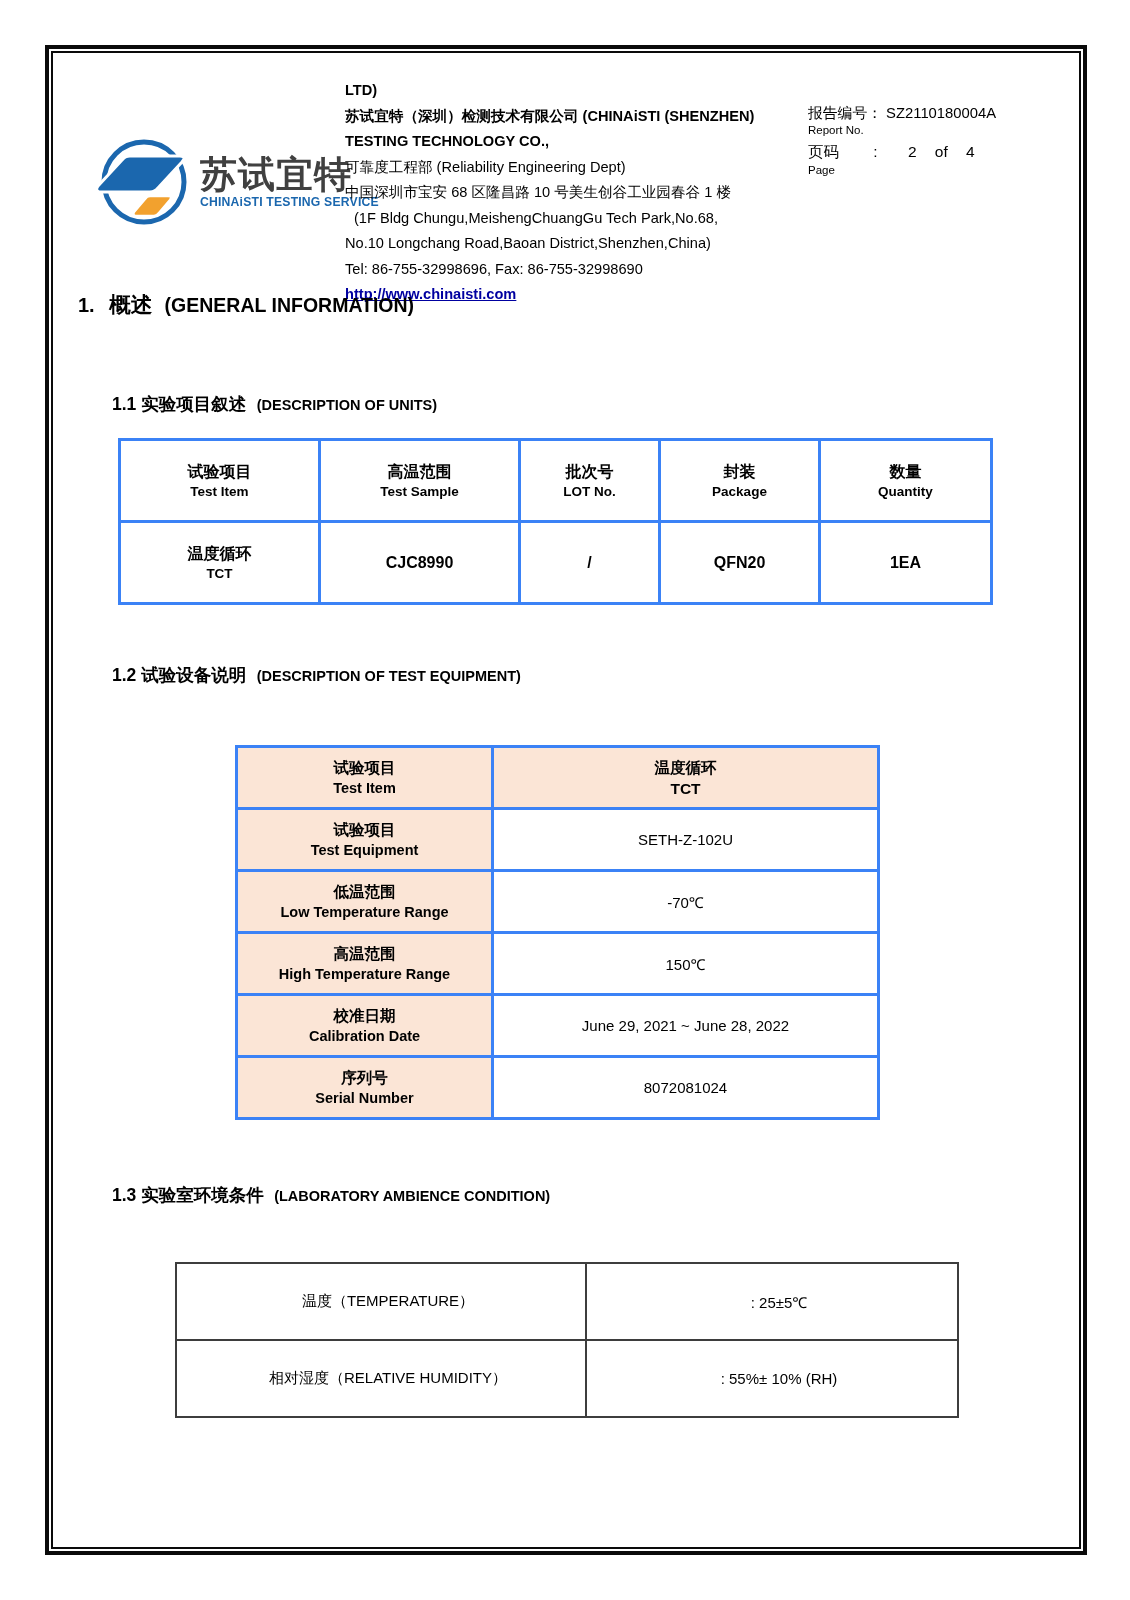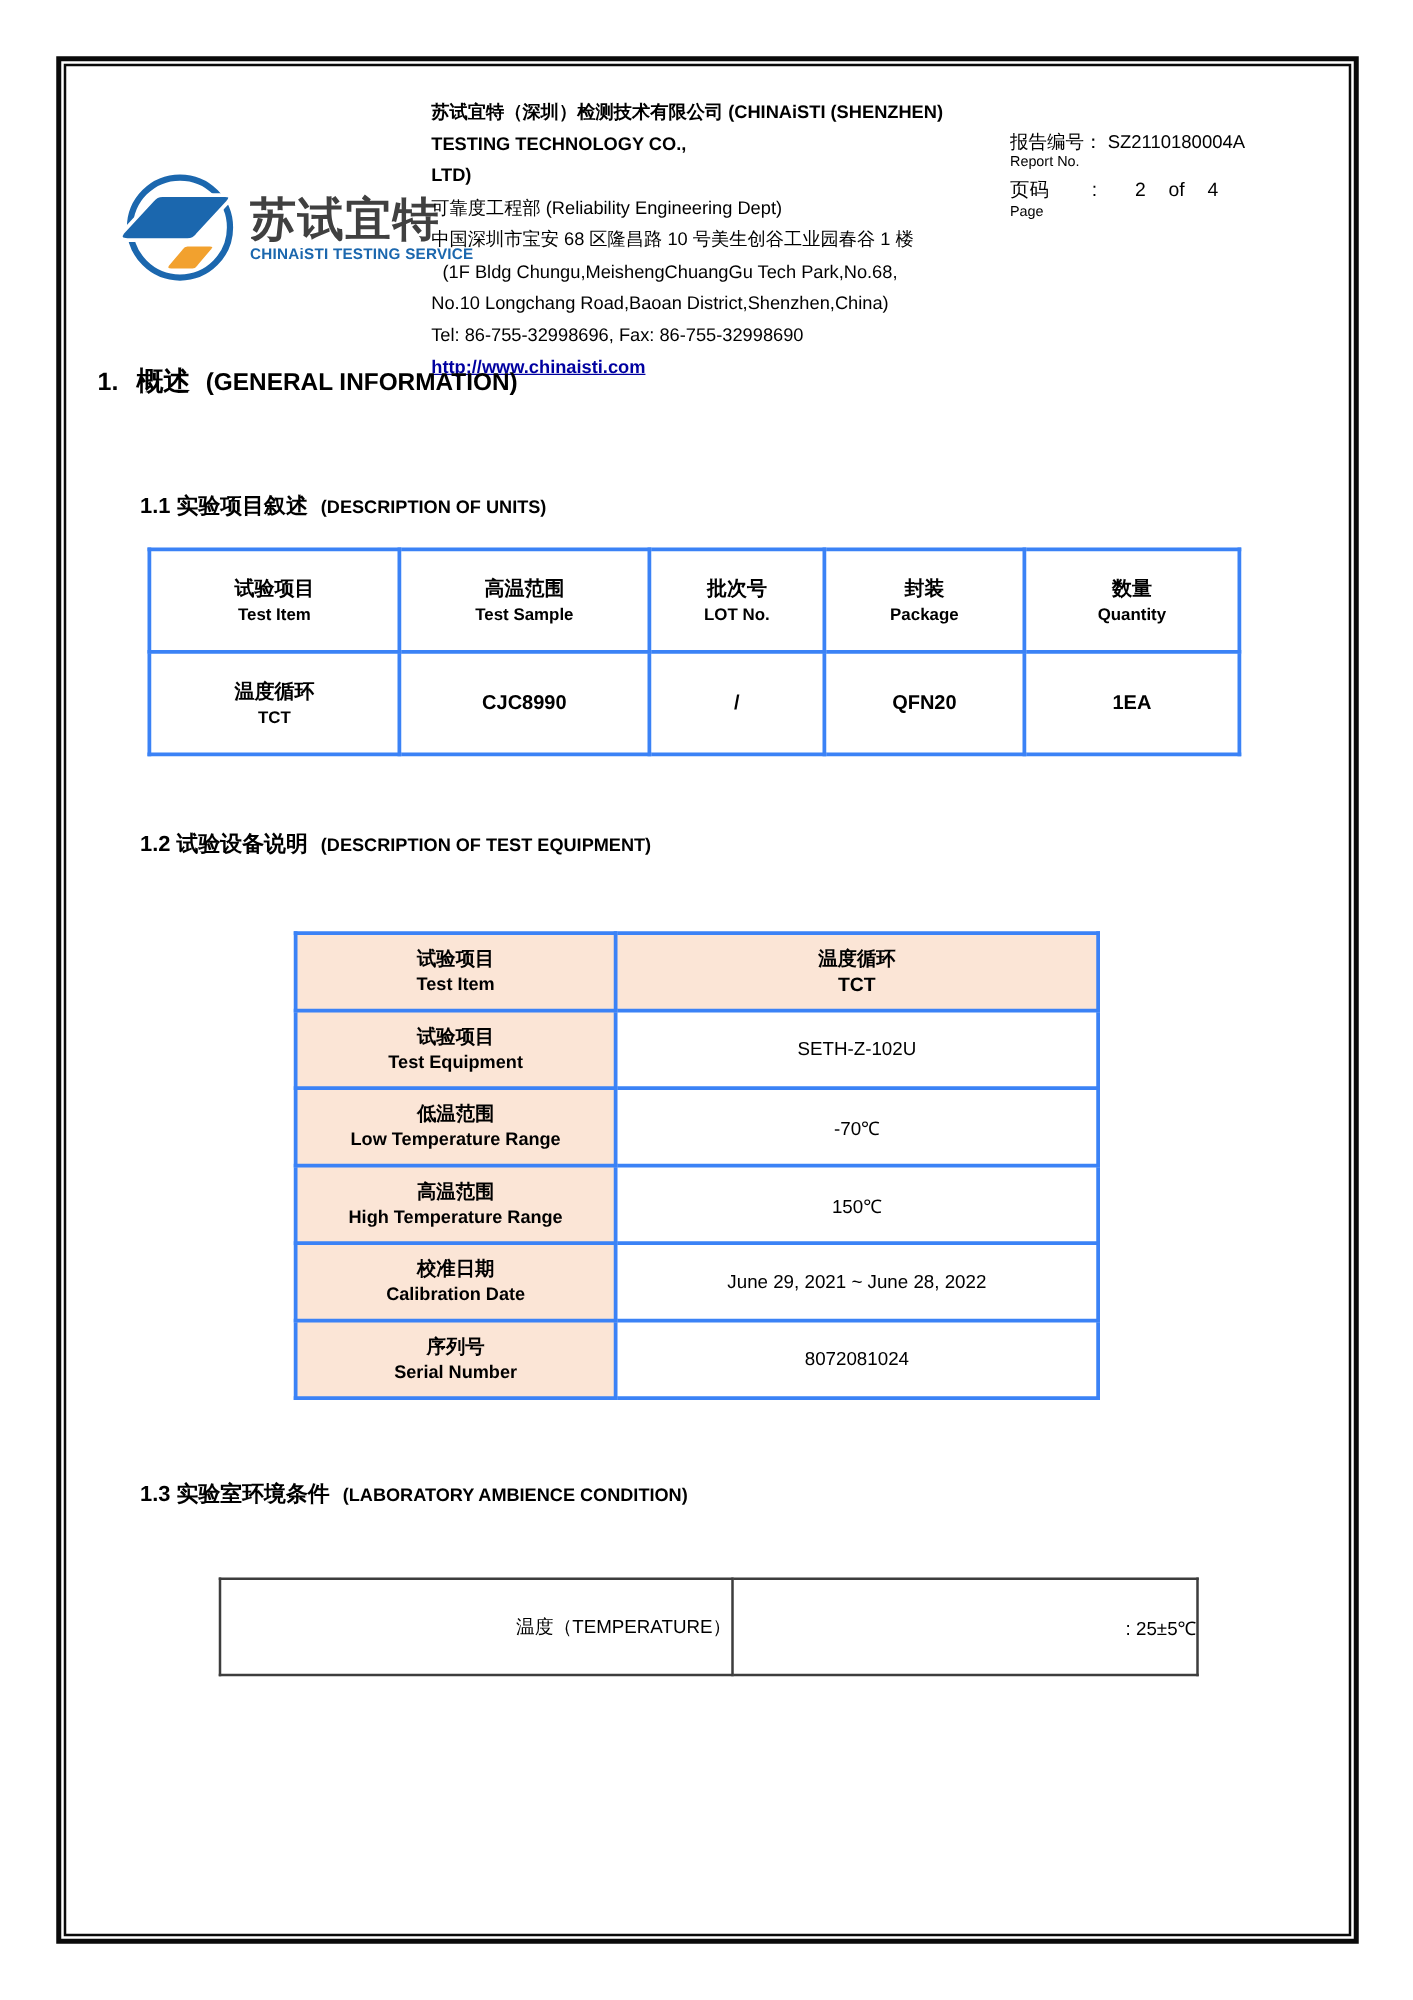--- a/index.html
+++ b/index.html
@@ -58,21 +58,21 @@
   .t-equip { position:absolute; left:235px; top:745px; width:642px; }
   .t-equip td { height:62px; }
   .t-equip .label { background:#fbe5d6; }
   .t-equip .hl { background:#fbe5d6; }
   .t-equip .cn { font-weight:bold; font-size:15.5px; line-height:22px; }
   .t-equip .en { font-weight:bold; font-size:14.5px; line-height:19px; }
   .t-equip .val { font-size:15px;margin-left:38px; }
   .t-equip .valb { font-weight:bold; font-size:15.5px; line-height:21px; }
 
   .t-amb { position:absolute; left:175px; top:1262px; width:782px; }
-  .t-amb td { border:2px solid #3d3d3d; height:77px; text-align:right; padding-left:14px; font-size:15px; }
+  .t-amb td { border:2px solid #3d3d3d; height:77px; text-align:center; padding-left:14px; font-size:15px; }
 </style>
 </head>
 <body>
 
 <div class="page">
   <div class="frame-outer">
     <div class="frame-inner"></div>
   </div>
 
   <div class="layer">
@@ -85,22 +85,22 @@
           <path d="M46 82 L57 69 Q59 66 62 66 L80 66 Q85 66 82 70 L71 83 Q69 86 66 86 L49 86 Q44 86 46 82 Z" fill="#f2a12e" stroke="#ffffff" stroke-width="2.5"></path>
         </svg>
       </span>
       <span class="logo-text">
         <span class="logo-cn">苏试宜特</span>
         <span class="logo-en">CHINAiSTI TESTING SERVICE</span>
       </span>
     </div>
 
     <div class="company">
+      <div class="bold">LTD)</div>
       <div class="bold">苏试宜特（深圳）检测技术有限公司 (CHINAiSTI (SHENZHEN) TESTING TECHNOLOGY CO.,</div>
-      <div class="bold">LTD)</div>
       <div>可靠度工程部 (Reliability Engineering Dept)</div>
       <div>中国深圳市宝安 68 区隆昌路 10 号美生创谷工业园春谷 1 楼</div>
       <div class="indent">(1F Bldg Chungu,MeishengChuangGu Tech Park,No.68,</div>
       <div>No.10 Longchang Road,Baoan District,Shenzhen,China)</div>
       <div>Tel: 86-755-32998696, Fax: 86-755-32998690</div>
       <div><a class="url" href="#">http://www.chinaisti.com</a></div>
     </div>
 
     <div class="report">
       <div class="row1">
@@ -238,17 +238,21 @@
     <table class="t-amb">
       <colgroup>
           <col style="width:410px">
           <col style="width:372px">
         </colgroup>
       <tbody>
           <tr>
         <td>温度（TEMPERATURE）</td>
         <td>: 25±5℃</td>
       </tr>
+      <tr>
+        <td>相对湿度（RELATIVE HUMIDITY）</td>
+        <td>: 55%± 10% (RH)</td>
+      </tr>
     </tbody>
       </table>
 
   </div>
 </div>
 
 </body></html>

